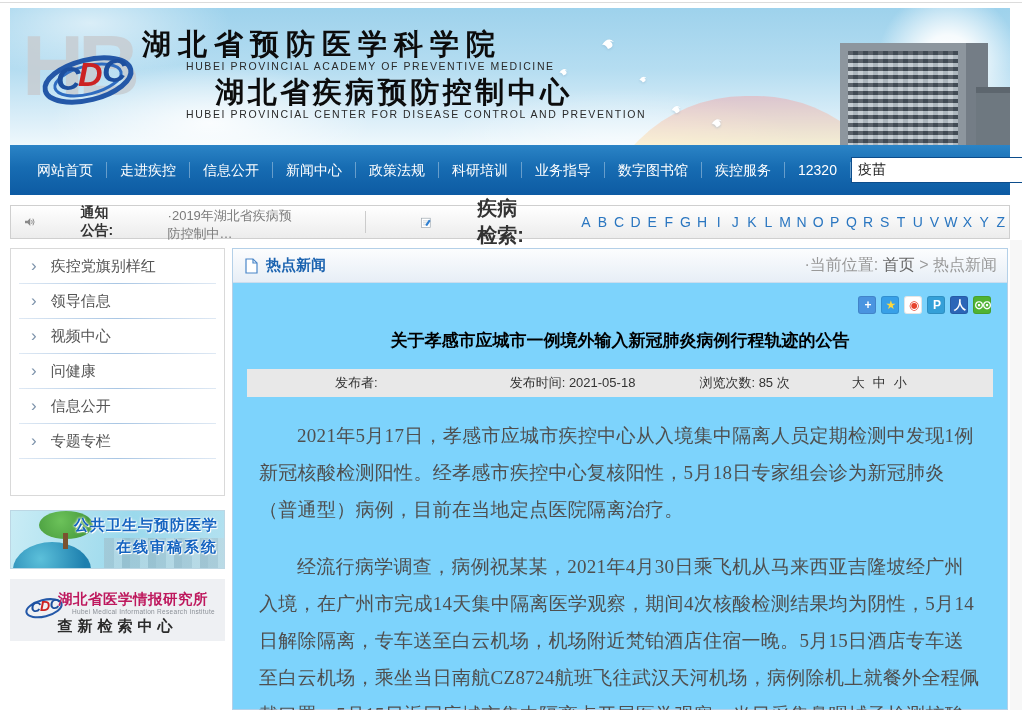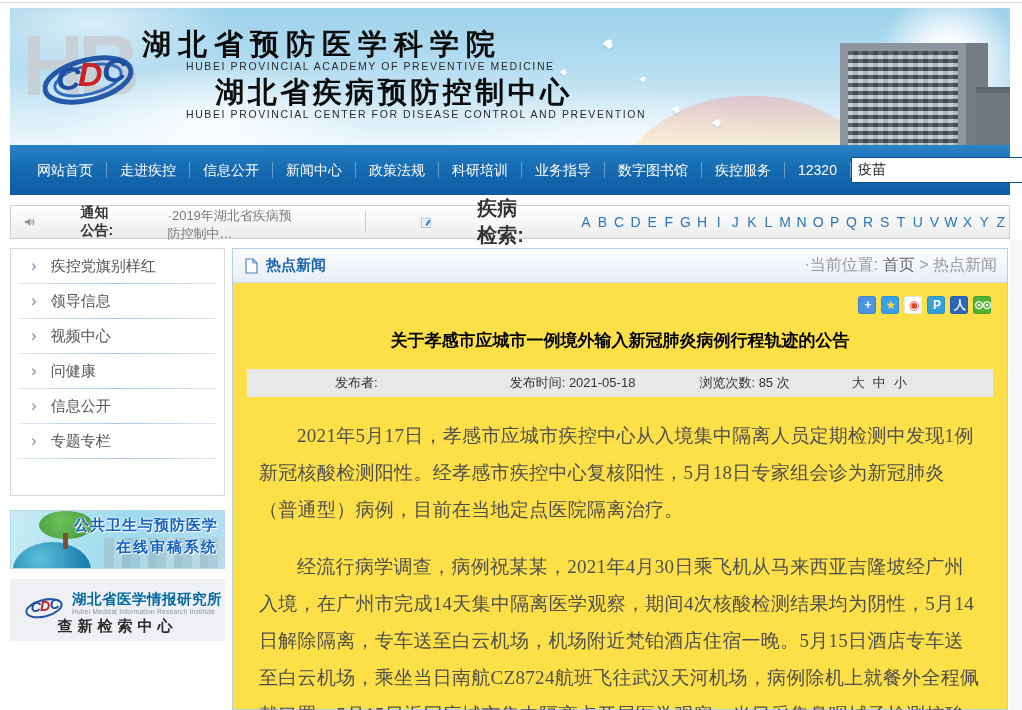--- a/index.html
+++ b/index.html
@@ -89,28 +89,28 @@
   .b1-trunk{position:absolute;left:52px;top:22px;width:5px;height:16px;background:#7a5230;}
   .b1-city{position:absolute;right:0;bottom:0;width:120px;height:30px;opacity:.45;
     background:repeating-linear-gradient(90deg,#9fb4bf 0 10px,#c3d3da 10px 18px,#8ea4b0 18px 26px);}
   .b1-text{position:absolute;right:6px;top:5px;text-align:right;font-weight:bold;color:#1463c0;
     text-shadow:0 0 2px #fff,0 0 3px #fff,1px 1px 0 #fff;}
   .b1-l1{font-size:15px;letter-spacing:1px;}
   .b1-l2{font-size:15px;letter-spacing:2px;margin-top:3px;}
 
   .banner2{position:absolute;top:331px;left:0;width:215px;height:62px;background:#eef0f3;cursor:pointer;}
   .b2-logo{position:absolute;left:10px;top:12px;width:48px;height:32px;}
-  .b2-line1{position:absolute;left:62px;top:11px;font-size:14.5px;font-weight:bold;color:#0369a1;letter-spacing:.5px;}
+  .b2-line1{position:absolute;left:48px;top:11px;font-size:14.5px;font-weight:bold;color:#be185d;letter-spacing:.5px;}
   .b2-line2{position:absolute;left:62px;top:29px;font-size:6.5px;color:#8a8f96;letter-spacing:.3px;}
   .b2-line3{position:absolute;left:0;top:38px;width:100%;text-align:center;
     font-size:15px;font-weight:bold;color:#2b2b2b;letter-spacing:5px;}
 
   
   .main{position:absolute;top:240px;left:222px;width:776px;height:462px;
-    border:1px solid #b4d0e8;background:#fde047;box-sizing:border-box;}
+    border:1px solid #b4d0e8;background:#7dd3fc;box-sizing:border-box;}
   .panel-header{height:33px;background:linear-gradient(180deg,#fcfdfe,#e7eef6);
     border-bottom:1px solid #ccddee;display:flex;align-items:center;}
   .doc-ico{margin:0 8px 0 12px;}
   .panel-title{font-size:15px;font-weight:bold;color:#1b63b0;}
   .breadcrumb{margin-left:auto;margin-right:10px;font-size:16px;color:#999;}
   .breadcrumb .home{color:#666;cursor:pointer;}
   .breadcrumb .cur{color:#999;cursor:pointer;}
 
   .share-row{display:flex;justify-content:flex-end;gap:5px;margin:13px 16px 0 0;}
   .share-ico{width:18px;height:18px;border-radius:3px;text-align:center;line-height:18px;

